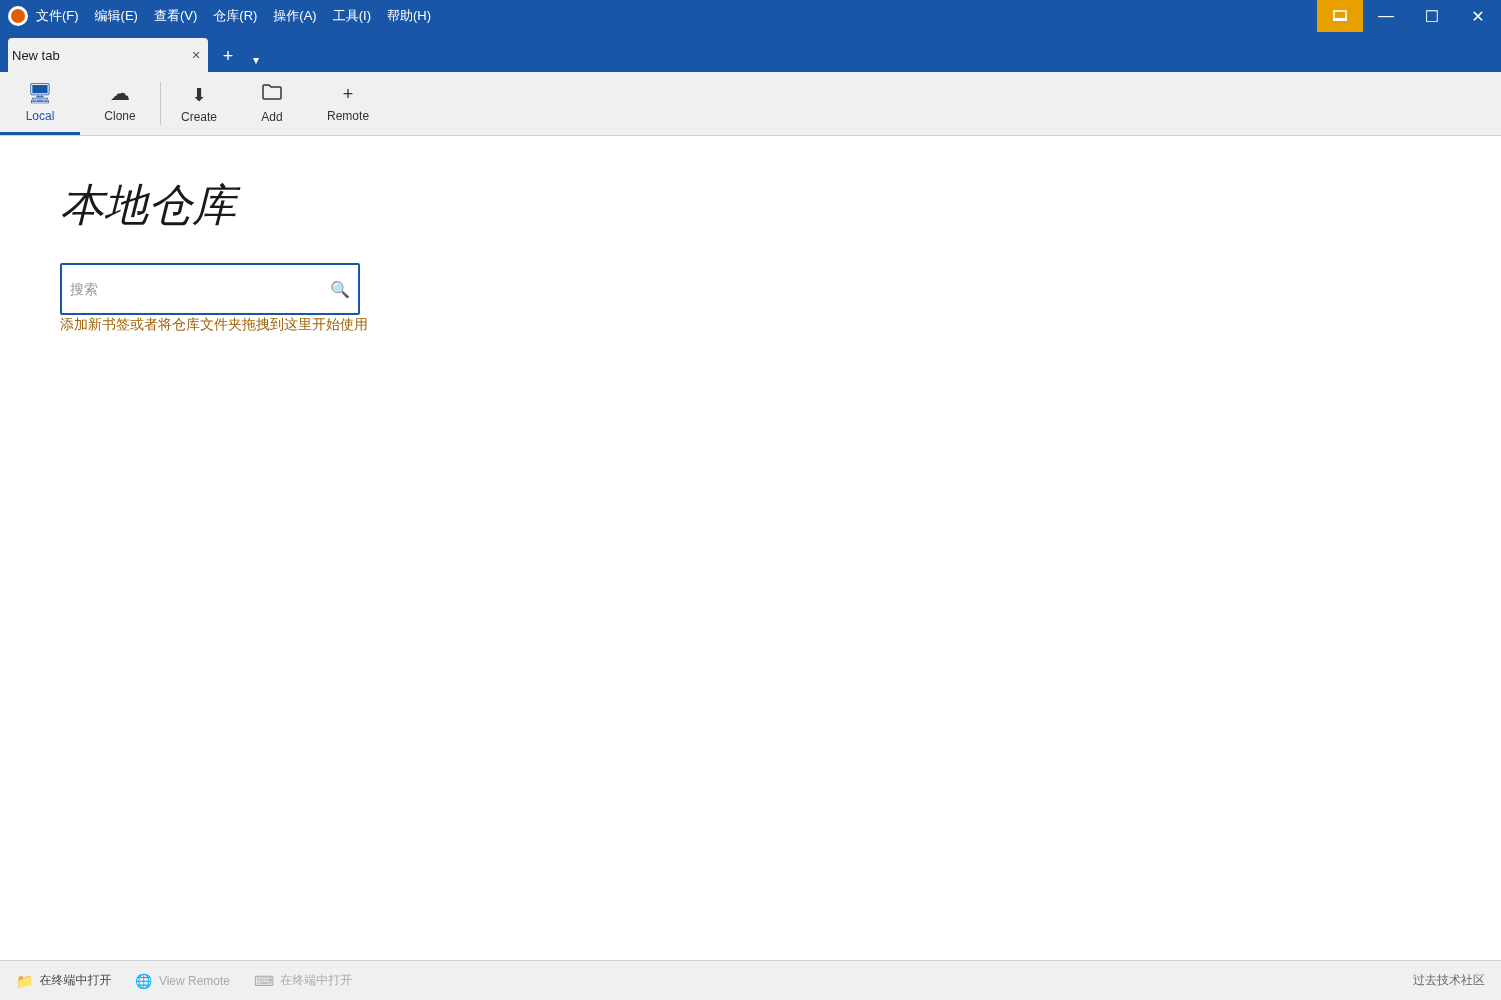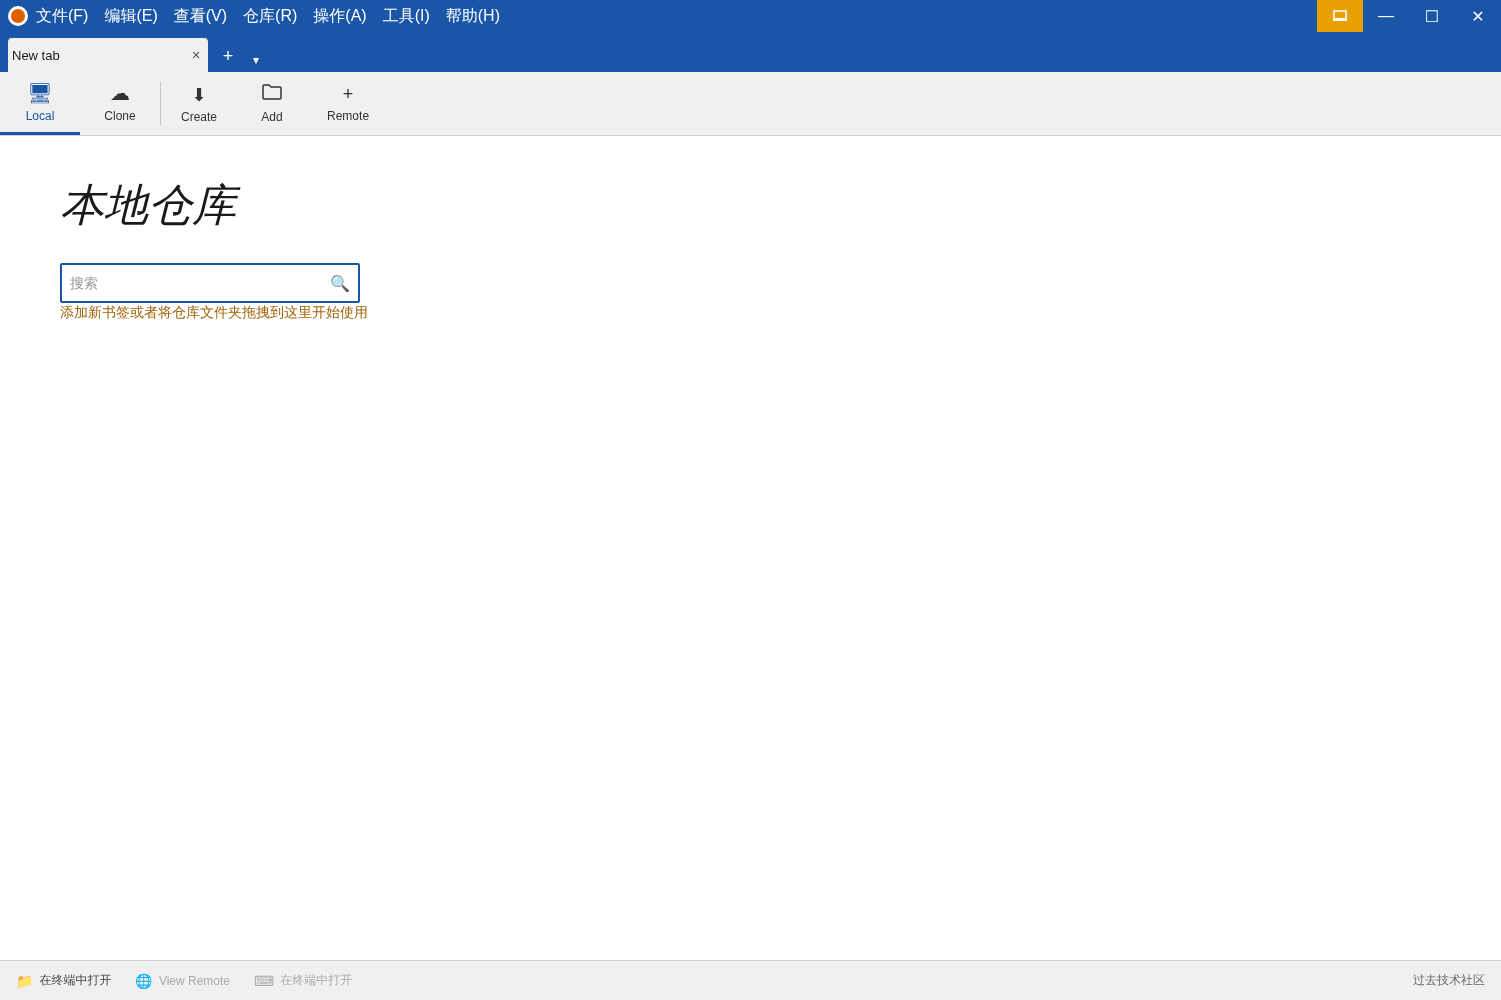--- a/index.html
+++ b/index.html
@@ -15,21 +15,21 @@
       user-select: none;
     }
     .titlebar-menu {
       display: flex;
       align-items: center;
       gap: 0;
       flex: 1;
     }
     .titlebar-menu-item {
       color: #fff;
-      font-size: 16px;
+      font-size: 13px;
       padding: 12px 8px;
       height: 32px;
       display: flex;
       align-items: center;
       cursor: default;
       white-space: nowrap;
     }
     .titlebar-controls {
       display: flex;
       margin-left: auto;
@@ -171,21 +171,21 @@
       font-style: italic;
     }
     .search-box {
       display: flex;
       align-items: center;
       border: 2px solid #1a56a8;
       border-radius: 2px;
       width: 300px;
       background: #fff;
       padding: 4px 8px;
-      height: 40px;
+      height: 52px;
       gap: 6px;
     }
     .search-input {
       border: none;
       outline: none;
       font-size: 14px;
       flex: 1;
       color: #333;
       background: transparent;
       font-family: 'Segoe UI', sans-serif;

